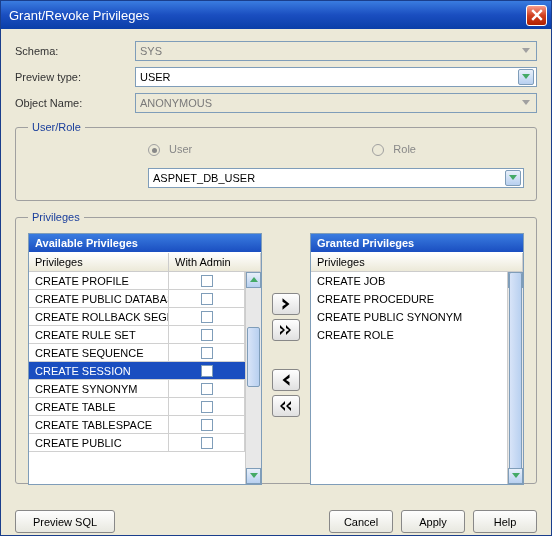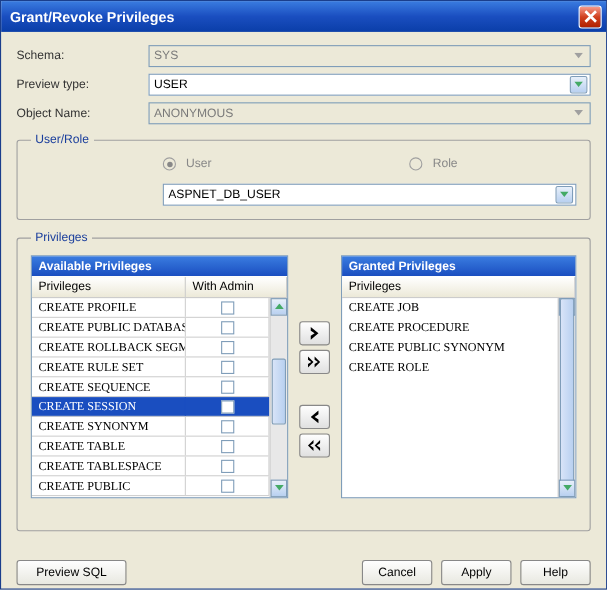--- a/index.html
+++ b/index.html
@@ -13,21 +13,21 @@
     overflow: hidden;
     border: 1px solid #1a3e8c;
   }
   .titlebar {
     height: 28px;
     background: linear-gradient(to bottom, #3a7ce0 0%, #1a4ec0 50%, #0a3ea8 100%);
     color: #fff;
     display: flex;
     align-items: center;
     padding: 0 4px 0 8px;
-    font-weight: bold;
+    font-weight: normal;
     font-size: 13px;
   }
   .titlebar .title { flex: 1; }
   .close-btn {
     width: 21px; height: 21px;
     background: linear-gradient(to bottom, #f89c8c, #d04020 50%, #b02000);
     border: 1px solid #fff;
     border-radius: 3px;
     color: #fff;
     display: flex; align-items: center; justify-content: center;
@@ -94,21 +94,21 @@
   }
   .userrole-combo-row { display: flex; }
   .userrole-combo-row .spacer { width: 120px; }
 
   .priv-area { display: flex; gap: 8px; align-items: flex-start; height: 244px; }
   .priv-list {
     border: 1px solid #7f9db9;
     background: #fff;
     display: flex;
     flex-direction: column;
-    height: 221px;
+    height: 252px;
   }
   .priv-list.avail { width: 234px; }
   .priv-list.granted { flex: 1; }
   .list-header {
     background: linear-gradient(to bottom, #3a7ce0, #1a4ec0);
     color: #fff;
     font-weight: bold;
     padding: 3px 6px;
     font-size: 11px;
   }
@@ -126,21 +126,21 @@
   }
   .list-cols .col.c1 { width: 140px; }
   .list-cols .col.c2 { flex: 1; }
   .list-cols .col.single { flex: 1; }
   .list-body {
     flex: 1;
     overflow: hidden;
     position: relative;
     display: flex;
   }
-  .list-rows { flex: 1; overflow: hidden; font-family: Liberation Serif, serif; }
+  .list-rows { flex: 1; overflow: hidden; }
   .list-row {
     display: flex;
     border-bottom: 1px solid #d0d0d0;
     height: 18px;
     align-items: center;
   }
   .list-row .cell {
     padding: 0 6px;
     border-right: 1px solid #d0d0d0;
     height: 100%;

